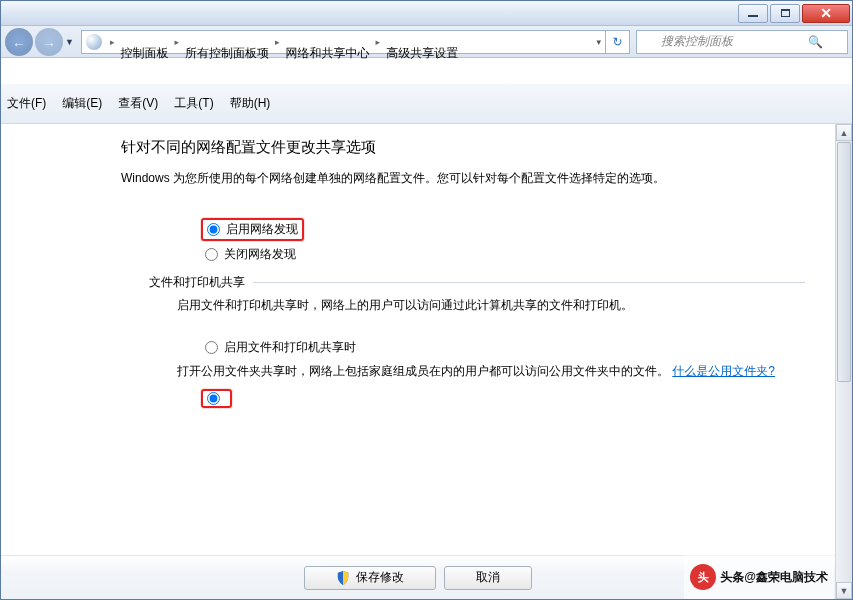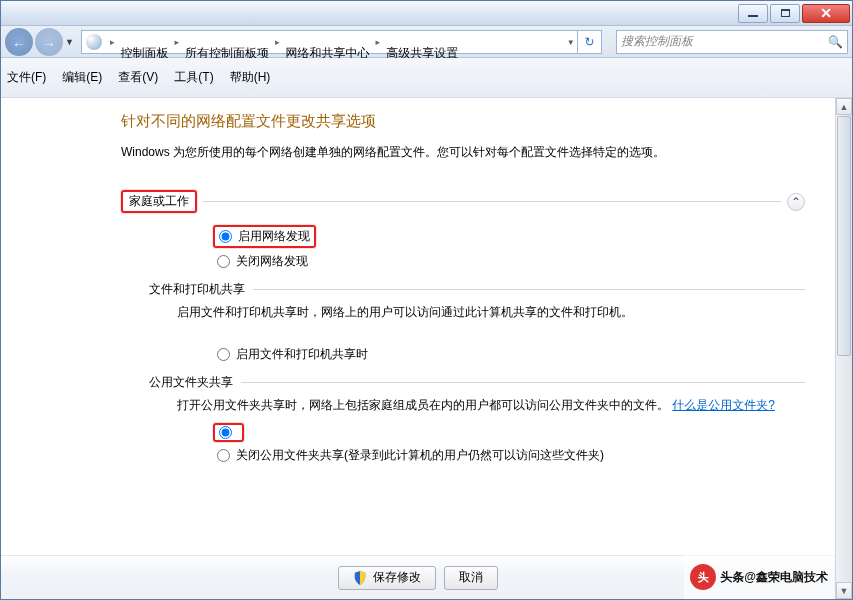--- a/index.html
+++ b/index.html
@@ -13,46 +13,46 @@
 .maxbox{width:9px;height:8px;border:1px solid #2a3f5f;border-top-width:2px;}
 .closex{color:#fff;font-weight:bold;font-size:14px;line-height:1;}
 .addrbar{height:32px;background:linear-gradient(#e9eff7,#dbe5f2);display:flex;align-items:center;padding:0 4px;border-bottom:1px solid #b6c5d9;}
 .navbtn{width:28px;height:28px;border-radius:50%;background:radial-gradient(#3e77c7,#214e8a);margin-right:2px;display:flex;align-items:center;justify-content:center;color:#f0f6ff;font-size:14px;opacity:.55;}
 .navdd{width:12px;color:#2a3f5f;font-size:9px;margin-right:4px;}
 .pathbox{flex:1;height:24px;border:1px solid #9eb4d1;background:#fff;display:flex;align-items:center;padding:0 4px;}
 .crumbicon{width:16px;height:16px;background:radial-gradient(circle at 30% 30%,#fff,#85a9cf);border-radius:50%;margin-right:4px;}
 .crumbsep{color:#666;margin:0 4px;font-size:9px;}
 .pathbox span.crumb{padding:2px 2px;white-space:nowrap;margin-top:23px;}
 .refbtn{width:24px;height:24px;border:1px solid #9eb4d1;border-left:none;background:#fff;display:flex;align-items:center;justify-content:center;color:#2a6dc9;}
-.searchbox{width:232px;height:24px;border:1px solid #9eb4d1;background:#fff;margin-left:14px;display:flex;align-items:center;padding:0 4px;color:#888;font-style:italic;}
+.searchbox{width:212px;height:24px;border:1px solid #9eb4d1;background:#fff;margin-left:6px;display:flex;align-items:center;padding:0 24px;color:#888;font-style:italic;}
 .searchbox .sicon{margin-left:auto;color:#2a6dc9;font-style:normal;}
-.menubar{height:40px;background:linear-gradient(#f4f7fb,#e7edf5);display:flex;align-items:center;padding:15px 6px;border-bottom:1px solid #d0d9e5;}
+.menubar{height:40px;background:linear-gradient(#f4f7fb,#e7edf5);display:flex;align-items:center;padding:15px 6px;border-bottom:1px solid #d0d9e5;margin-top:26px;}
 .menubar span{margin-right:16px;}
 .content-outer{flex:1;position:relative;display:flex;}
 .content{flex:1;overflow-y:auto;padding:14px 30px 0 120px;}
 .scrollbar{width:17px;background:linear-gradient(to right,#eef1f5,#e0e4ea);border-left:1px solid #d3d7dd;display:flex;flex-direction:column;}
 .scrollbtn{height:17px;border:1px solid #c2c8d0;background:linear-gradient(#f7f9fc,#e4e8ee);display:flex;align-items:center;justify-content:center;color:#56606c;font-size:9px;}
 .scrollthumb{margin:1px;height:240px;border:1px solid #b2bbc6;border-radius:2px;background:linear-gradient(to right,#eaeef3,#d3dae3);}
 .scrolltrack{flex:1;}
-.heading{color:#a16207;font-size:15px;margin-bottom:12px;}
+.heading{color:#000000;font-size:15px;margin-bottom:12px;}
 .desc{margin-bottom:28px;line-height:1.6;}
 .profile{display:flex;align-items:center;margin-bottom:10px;}
 .profile .ptitle{padding:1px 6px;}
 .profile .rule{flex:1;height:1px;background:#cfd6df;margin:0 6px;}
 .collapse{width:18px;height:18px;border:1px solid #c7ccd3;border-radius:50%;background:linear-gradient(#fff,#e7eaee);display:flex;align-items:center;justify-content:center;font-size:9px;color:#4b5562;}
 .hl{border:2px solid var(--hl);border-radius:3px;box-shadow:0 0 0 1px rgba(230,32,32,.15);}
 .section-title{margin:10px 0 4px 28px;display:flex;align-items:center;}
 .section-title .rule{flex:1;height:1px;background:#cfd6df;margin-left:8px;}
 .section-body{margin:4px 0 0 56px;line-height:1.7;}
 .radios{margin:6px 0 0 80px;}
-.radio-row{display:flex;align-items:center;margin:2px 12px;padding:1px 4px;}
+.radio-row{display:flex;align-items:center;margin:2px 0;padding:1px 4px;}
 .radio-row input{margin-right:6px;}
 a.link{color:var(--link);text-decoration:underline;}
 .footer{position:absolute;left:0;right:17px;bottom:0;height:44px;display:flex;align-items:center;justify-content:center;gap:8px;background:linear-gradient(rgba(240,243,248,.0),rgba(240,243,248,.9) 40%,#eef2f7);border-top:1px solid #e2e7ee;}
-.wbtn{height:24px;padding:0 14px;border:1px solid #a7b2c0;border-radius:3px;background:linear-gradient(var(--btn-top),var(--btn-bot));display:flex;align-items:center;gap:6px;}
+.wbtn{height:24px;padding:0 31px;border:1px solid #a7b2c0;border-radius:3px;background:linear-gradient(var(--btn-top),var(--btn-bot));display:flex;align-items:center;gap:6px;}
 .shield{width:14px;height:14px;}
 .watermark{position:absolute;right:18px;bottom:0;height:44px;display:flex;align-items:center;font-size:18px;color:#111;font-weight:600;background:rgba(255,255,255,.6);padding:0 6px;}
 .watermark .logo{width:26px;height:26px;border-radius:50%;background:#d33;margin-right:4px;display:flex;align-items:center;justify-content:center;color:#fff;font-size:11px;}
 </style>
 </head>
 <body>
 
 <div class="window">
   <div class="titlebar">
     <div class="tbtn">
@@ -95,27 +95,20 @@
     <span>查看(V)</span>
     <span>工具(T)</span>
     <span>帮助(H)</span>
   </div>
 
   <div class="content-outer">
     <div class="content">
       <div class="heading">针对不同的网络配置文件更改共享选项</div>
       <div class="desc">Windows 为您所使用的每个网络创建单独的网络配置文件。您可以针对每个配置文件选择特定的选项。</div>
 
-      <div class="profile">
-        <span class="ptitle hl">家庭或工作</span>
-        <div class="rule"></div>
-        <div class="collapse">
-            <span>⌃</span>
-          </div>
-      </div>
 
       <div class="radios">
         <div class="radio-row hl" style="display:inline-flex">
             <input type="radio" checked="" style="">
             <span>启用网络发现</span>
           </div><br>
         <div class="radio-row">
             <input type="radio" style="">
             <span>关闭网络发现</span>
           </div>
@@ -127,36 +120,28 @@
         </div>
       <div class="section-body">启用文件和打印机共享时，网络上的用户可以访问通过此计算机共享的文件和打印机。</div>
       <div class="radios">
         <br>
         <div class="radio-row">
             <input type="radio" style="">
             <span>启用文件和打印机共享时</span>
           </div>
       </div>
 
-      <div class="section-title">
-          <span>公用文件夹共享</span>
-          <div class="rule"></div>
-        </div>
       <div class="section-body">
         <span>打开公用文件夹共享时，网络上包括家庭组成员在内的用户都可以访问公用文件夹中的文件。</span>
         <a href="#" class="link">什么是公用文件夹?</a>
       </div>
       <div class="radios">
         <div class="radio-row hl" style="display:inline-flex">
             <input type="radio" checked="" style="">
           </div><br>
-        <div class="radio-row">
-            <input type="radio" style="">
-            <span>关闭公用文件夹共享(登录到此计算机的用户仍然可以访问这些文件夹)</span>
-          </div>
       </div>
     </div>
 
     <div class="scrollbar">
       <div class="scrollbtn">▲</div>
       <div class="scrollthumb"></div>
       <div class="scrolltrack"></div>
       <div class="scrollbtn">▼</div>
     </div>
 

